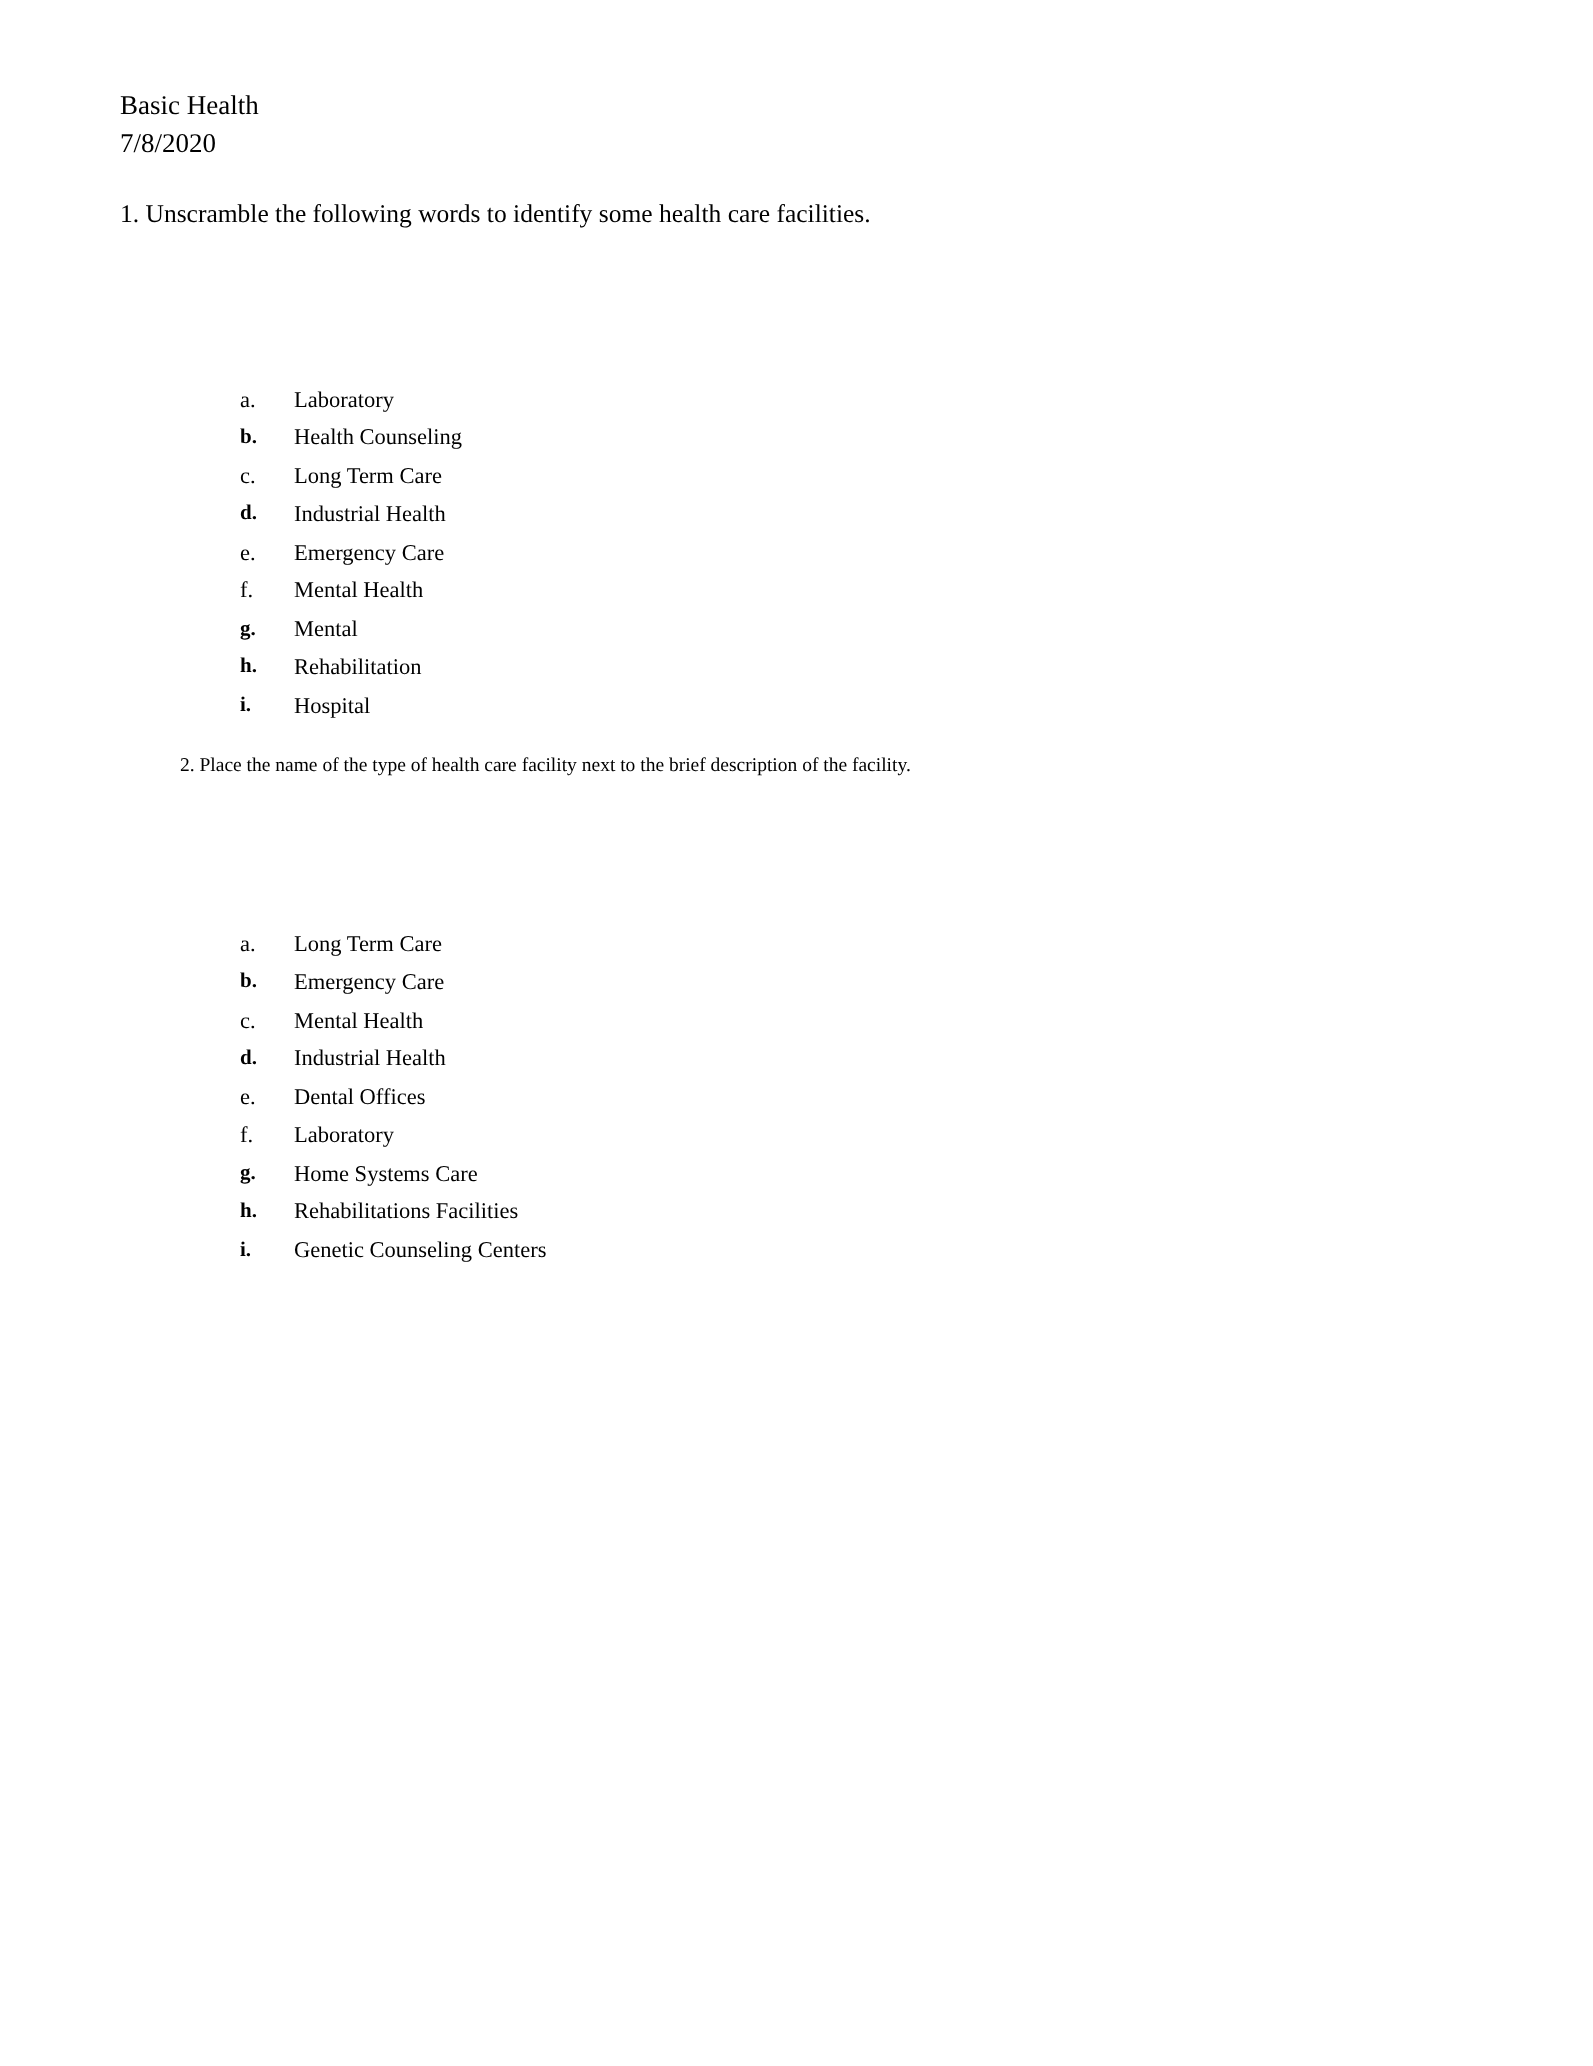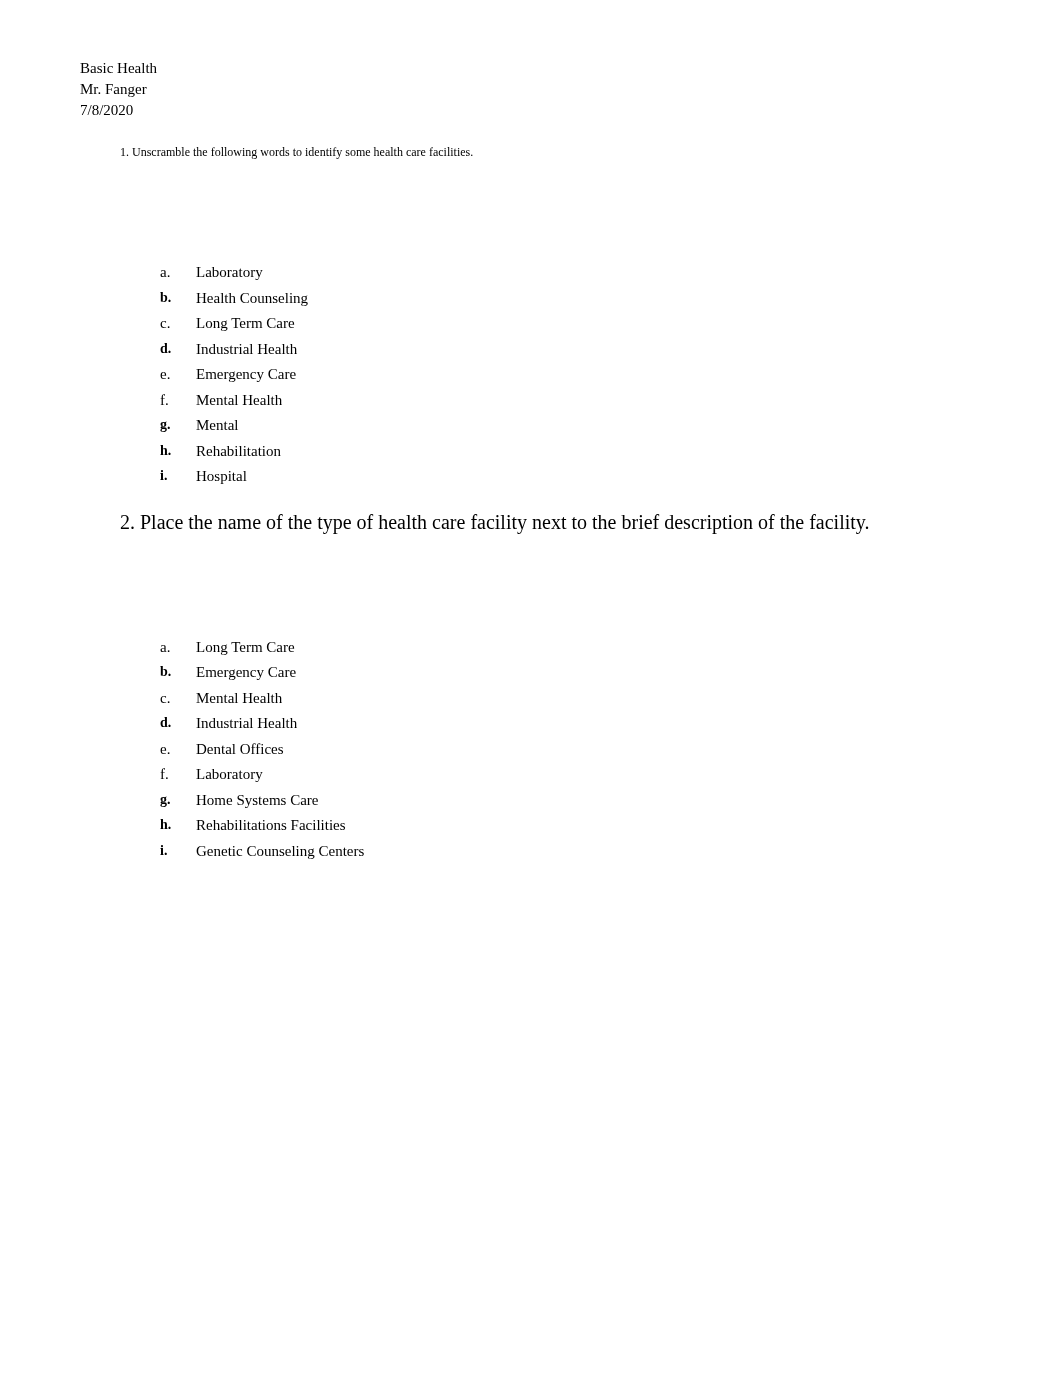--- a/index.html
+++ b/index.html
@@ -21,34 +21,33 @@
       padding: 60px 80px 60px 80px;
       max-width: 1062px;
     }
 
     .header-block {
       margin-bottom: 24px;
     }
 
     .header-line {
       margin-bottom: 4px;
-      font-size: 15px;
+      font-size: 18px;
     }
 
     .chapter-title {
       text-align: center;
       font-size: 16px;
       margin-bottom: 18px;
       margin-top: 10px;
     }
 
     .question-text {
-      margin-left: 40px;
       margin-bottom: 10px;
-      font-size: 12px;
+      font-size: 17px;
       line-height: 1.5;
     }
 
     .spacer {
       height: 80px;
     }
 
     .list-block {
       margin-left: 80px;
       margin-top: 10px;
@@ -78,32 +77,31 @@
       font-size: 15px;
     }
 
     .question-block {
       margin-bottom: 8px;
     }
 
     .question-paragraph {
       margin-left: 40px;
       margin-bottom: 8px;
-      font-size: 20px;
+      font-size: 13px;
       line-height: 1.6;
     }
   </style>
 </head>
 <body>
 
 <div class="page">
 
   <div class="header-block">
     <div class="header-line">Basic Health</div>
-    <div class="header-line">Mr. Fanger</div>
     <div class="header-line">7/8/2020</div>
   </div>
 
 
   <div class="question-block">
     <div class="question-text">1.   Unscramble the following words to identify some health care facilities.</div>
 
     <div class="spacer"></div>
 
     <div class="list-block">

